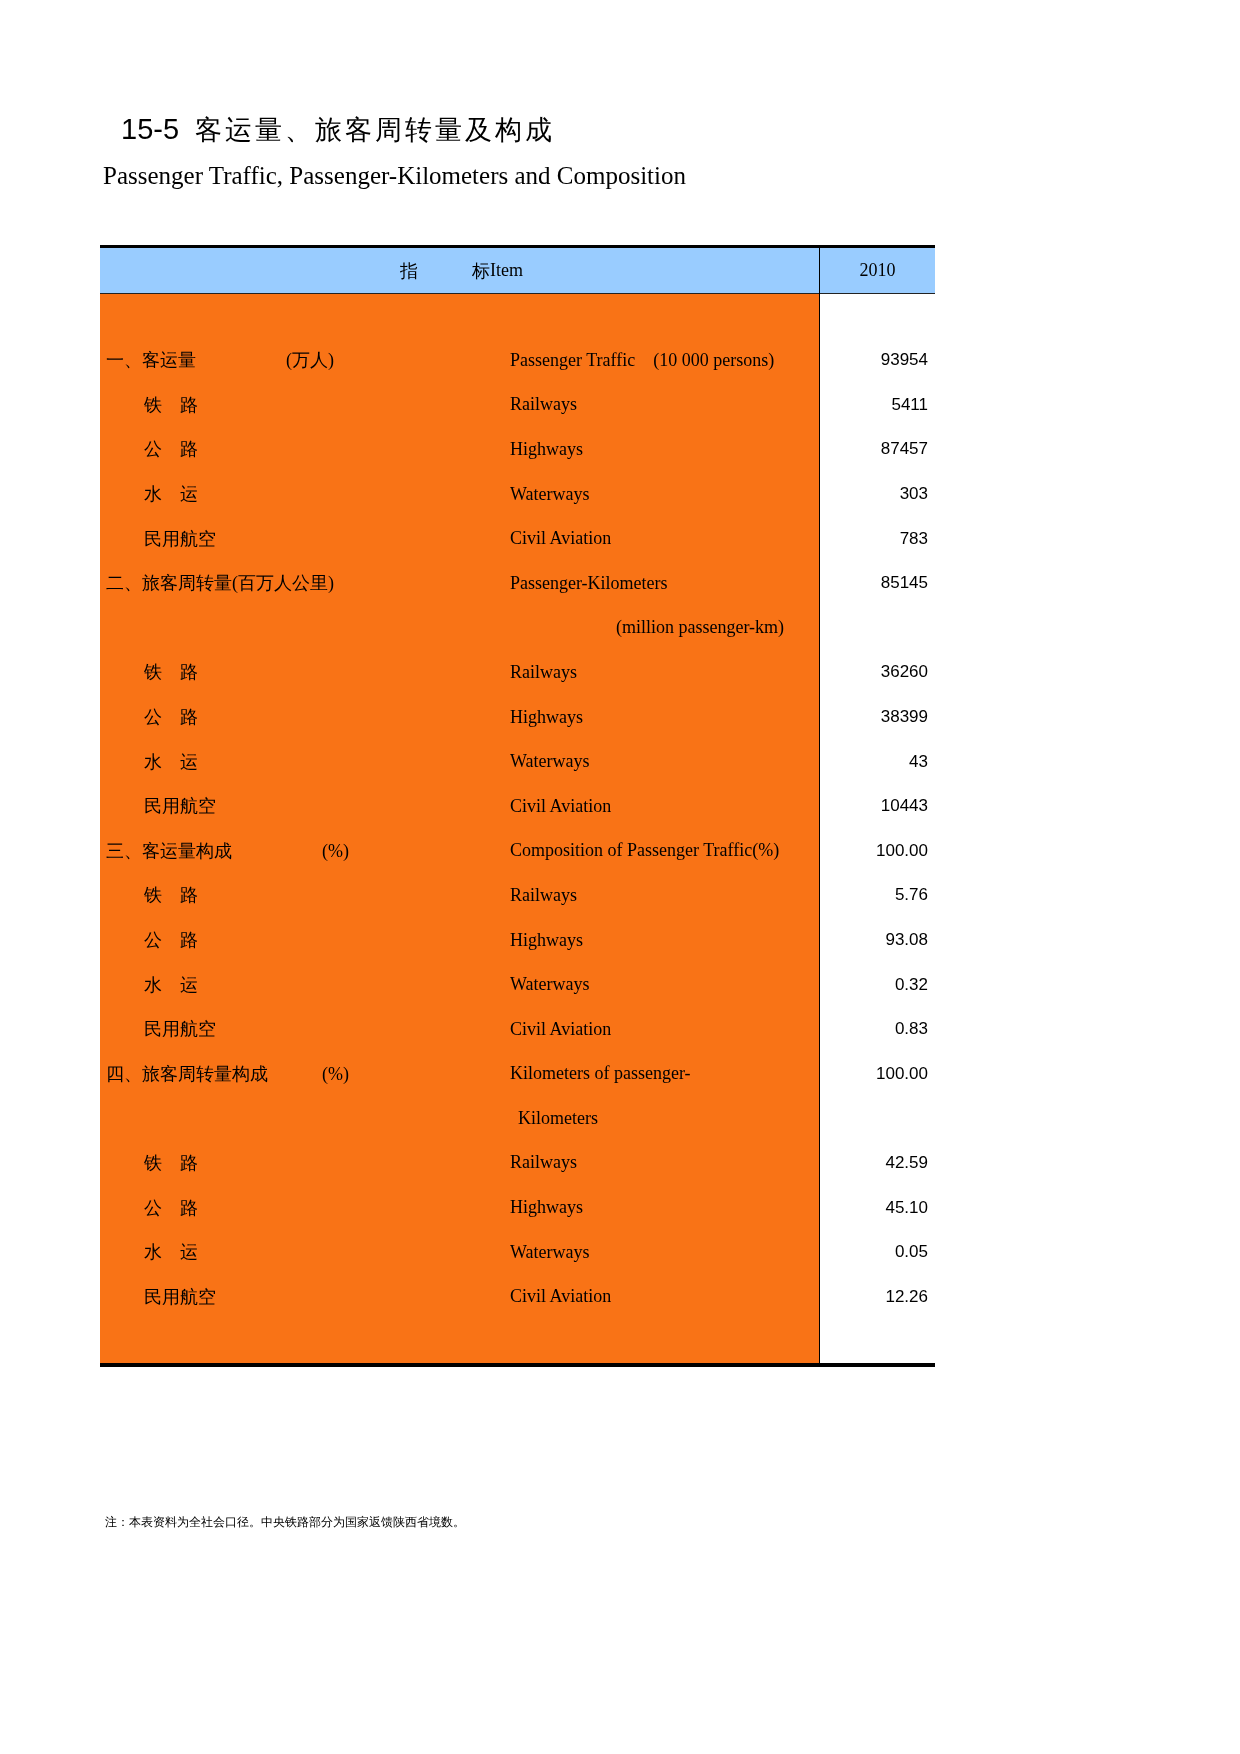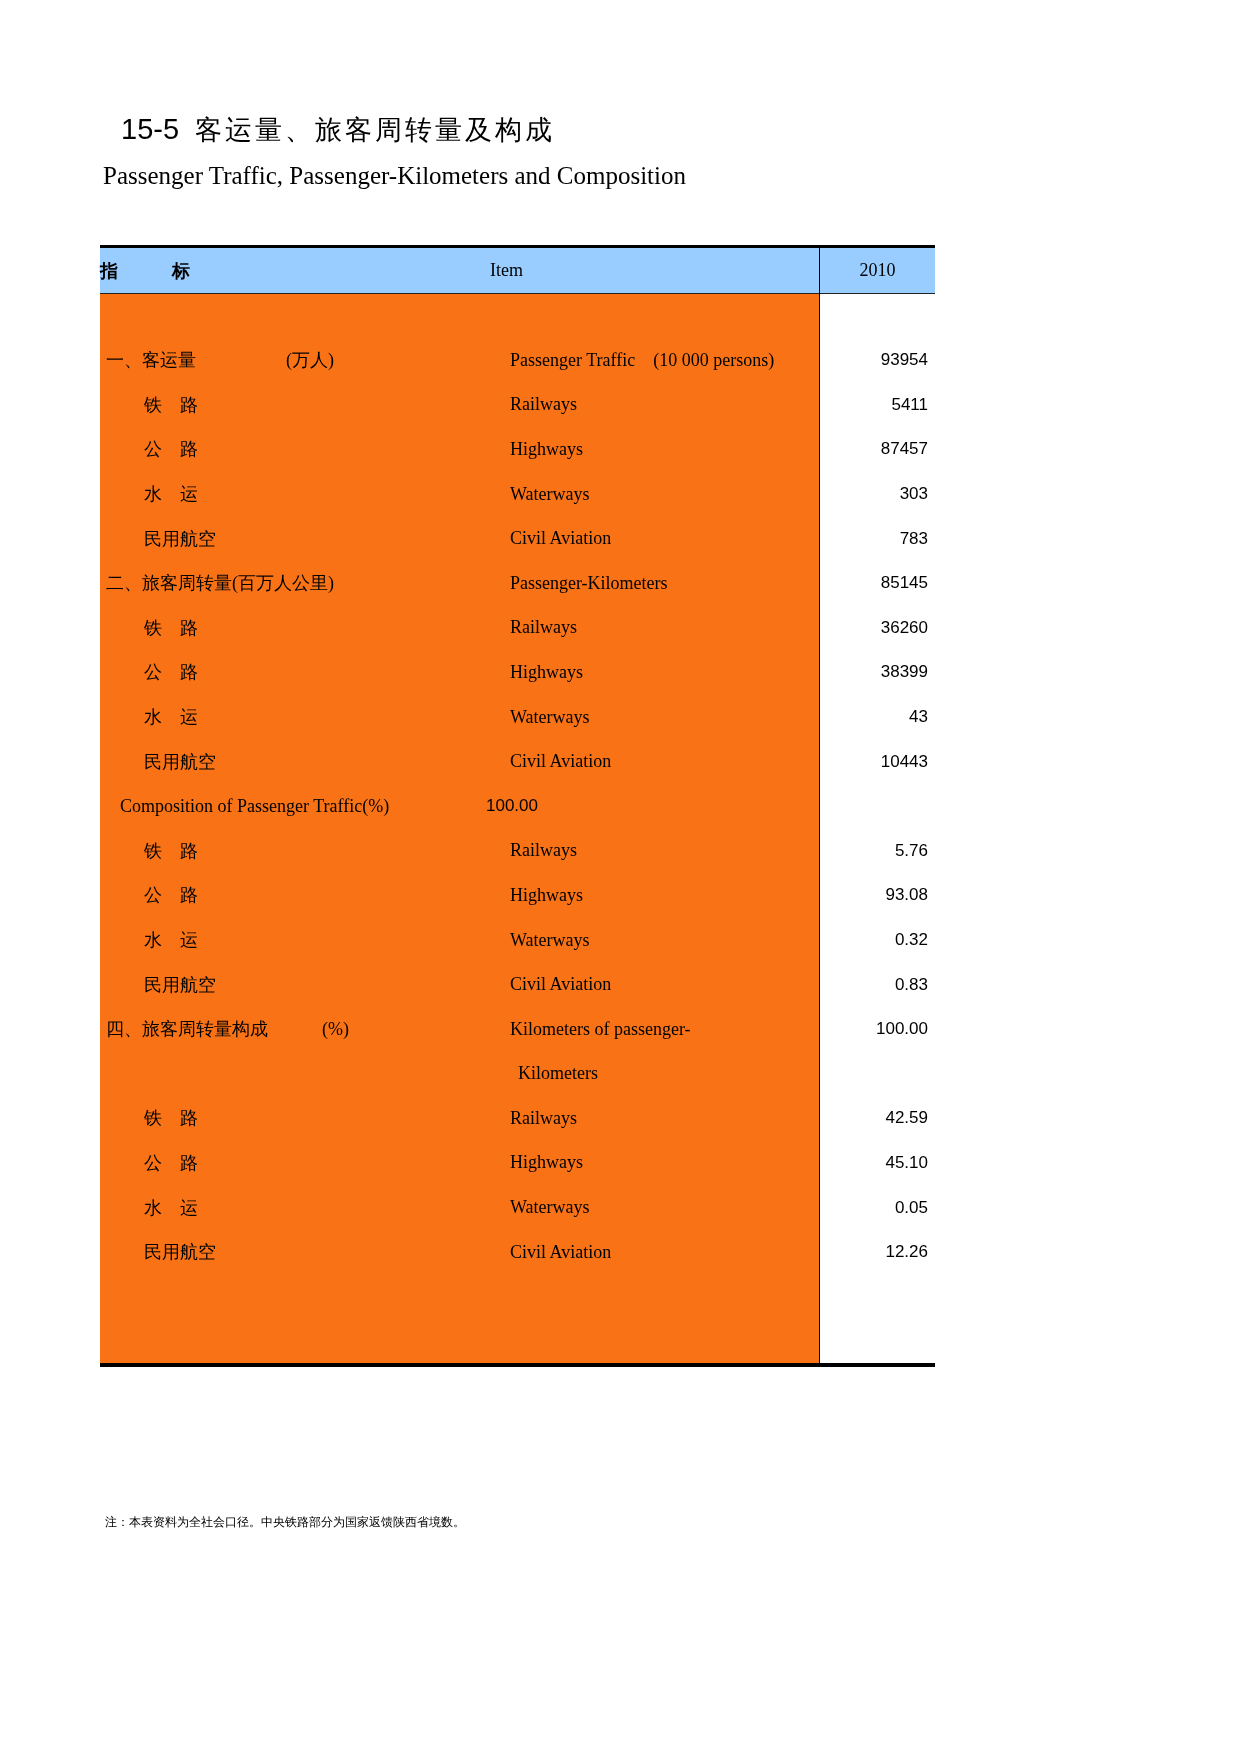--- a/index.html
+++ b/index.html
@@ -25,21 +25,21 @@
     position: absolute; top: 0; bottom: 0; left: 719px; width: 1px;
     background: #000; z-index: 3;
   }
   .thead {
     display: flex; align-items: center;
     height: 46px; background: #99ccff;
     border-bottom: 1px solid #222;
     font-size: 18px;
   }
   .th { white-space: pre; }
-  .th.indicator { width: 390px; text-align: left; font-weight: bold; }
+  .th.indicator { width: 390px; text-align: right; }
   .th.item      { width: 330px; text-align: left; }
   .th.year      { width: 115px; text-align: center; }
 
   .tbody {
     position: relative;
     height: 1069px;
     background: #f97316;
     padding-top: 44px;
     overflow: hidden;
   }
@@ -104,20 +104,25 @@
       <div class="tr sub">
         <div class="td zh">民用航空</div>
         <div class="td en">Civil Aviation</div>
         <div class="td val">783</div>
       </div>
       <div class="tr section">
         <div class="td zh">二、旅客周转量(百万人公里)</div>
         <div class="td en">Passenger-Kilometers</div>
         <div class="td val">85145</div>
       </div>
+      <div class="tr cont">
+        <div class="td zh"></div>
+        <div class="td en">(million passenger-km)</div>
+        <div class="td val"></div>
+      </div>
       <div class="tr sub">
         <div class="td zh">铁　路</div>
         <div class="td en">Railways</div>
         <div class="td val">36260</div>
       </div>
       <div class="tr sub">
         <div class="td zh">公　路</div>
         <div class="td en">Highways</div>
         <div class="td val">38399</div>
       </div>
@@ -125,20 +130,21 @@
         <div class="td zh">水　运</div>
         <div class="td en">Waterways</div>
         <div class="td val">43</div>
       </div>
       <div class="tr sub">
         <div class="td zh">民用航空</div>
         <div class="td en">Civil Aviation</div>
         <div class="td val">10443</div>
       </div>
       <div class="tr section">
+        <div class="td zh">三、客运量构成　　　　　(%)</div>
         <div class="td en">Composition of Passenger Traffic(%)</div>
         <div class="td val">100.00</div>
       </div>
       <div class="tr sub">
         <div class="td zh">铁　路</div>
         <div class="td en">Railways</div>
         <div class="td val">5.76</div>
       </div>
       <div class="tr sub">
         <div class="td zh">公　路</div>

